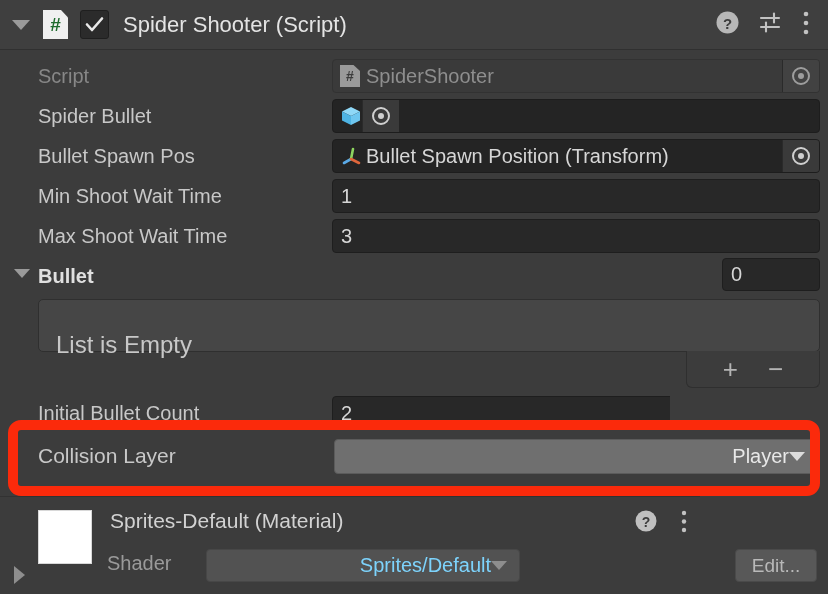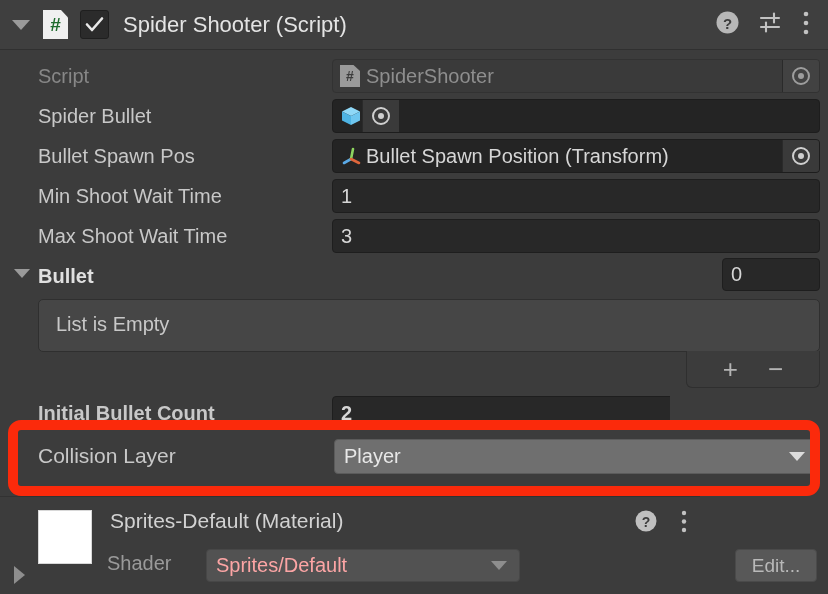--- a/index.html
+++ b/index.html
@@ -170,24 +170,24 @@
   }
   .list-size .val { font-size: 20px; color: #d6d6d6; margin-left: 8px; }
   .list-box {
     position: absolute;
     background: #464646;
     border: 1px solid #2f2f2f;
     border-radius: 5px;
     box-sizing: border-box;
   }
   .list-empty {
-    font-size: 20px;
+    font-size: 24px;
     color: #c8c8c8;
     margin-left: 17px;
-    margin-top: 13px;
+    margin-top: 31px;
   }
   .list-footer {
     position: absolute;
     background: #3c3c3c;
     border: 1px solid #2f2f2f;
     border-top: none;
     border-radius: 0 0 6px 6px;
     box-sizing: border-box;
     display: flex;
     align-items: center;
@@ -203,37 +203,37 @@
 
   
   .dropdown {
     height: 35px;
     background: #6f6f6f;
     border: 1px solid #5b5b5b;
     border-radius: 4px;
     display: flex;
     align-items: center;
     box-sizing: border-box;
-    justify-content: space-between;
+    justify-content: flex-end;
   }
   .dropdown .dd-text {
     font-size: 20px;
     color: #e8e8e8;
     margin-left: 9px;
     white-space: nowrap;
   }
   .dd-arrow {
     width: 0; height: 0;
     border-left: 8px solid transparent;
     border-right: 8px solid transparent;
     border-top: 9px solid #dcdcdc;
     margin-right: 12px;
   }
   .dropdown.dim { background: #525252; border-color: #474747; }
-  .dropdown.dim .dd-text { color: #fca5a5; }
+  .dropdown.dim .dd-text { color: #7dd3fc; }
   .dropdown.dim .dd-arrow { border-top-color: #8e8e8e; }
 
   
   .highlight {
     position: absolute;
     border: 10px solid #fb2a0b;
     border-radius: 13px;
     box-sizing: border-box;
     pointer-events: none;
   }
@@ -414,21 +414,21 @@
 
   <div class="list-box" style="left:38px;top:299px;width:782px;height:53px;">
     <div class="list-empty">List is Empty</div>
   </div>
 
   <div class="list-footer" style="left:686px;top:351px;width:134px;height:37px;">
     <span class="plus-btn">+</span>
     <span class="minus-btn">−</span>
   </div>
 
-  <div class="row clip-row" style="top:396px;height:34px;font-weight:bold;">
+  <div class="row clip-row" style="top:396px;height:34px;">
     <div class="lbl" style="position:absolute;left:38px;">Initial Bullet Count</div>
     <div class="numfield" style="position:absolute;left:332px;width:488px;">
       <span class="val">2</span>
     </div>
   </div>
 
   <div class="row" style="top:437px;height:38px;">
     <div class="lbl" style="position:absolute;left:38px;font-size:21px;">Collision Layer</div>
     <div class="dropdown" style="position:absolute;left:334px;width:484px;">
       <span class="dd-text">Player</span>

